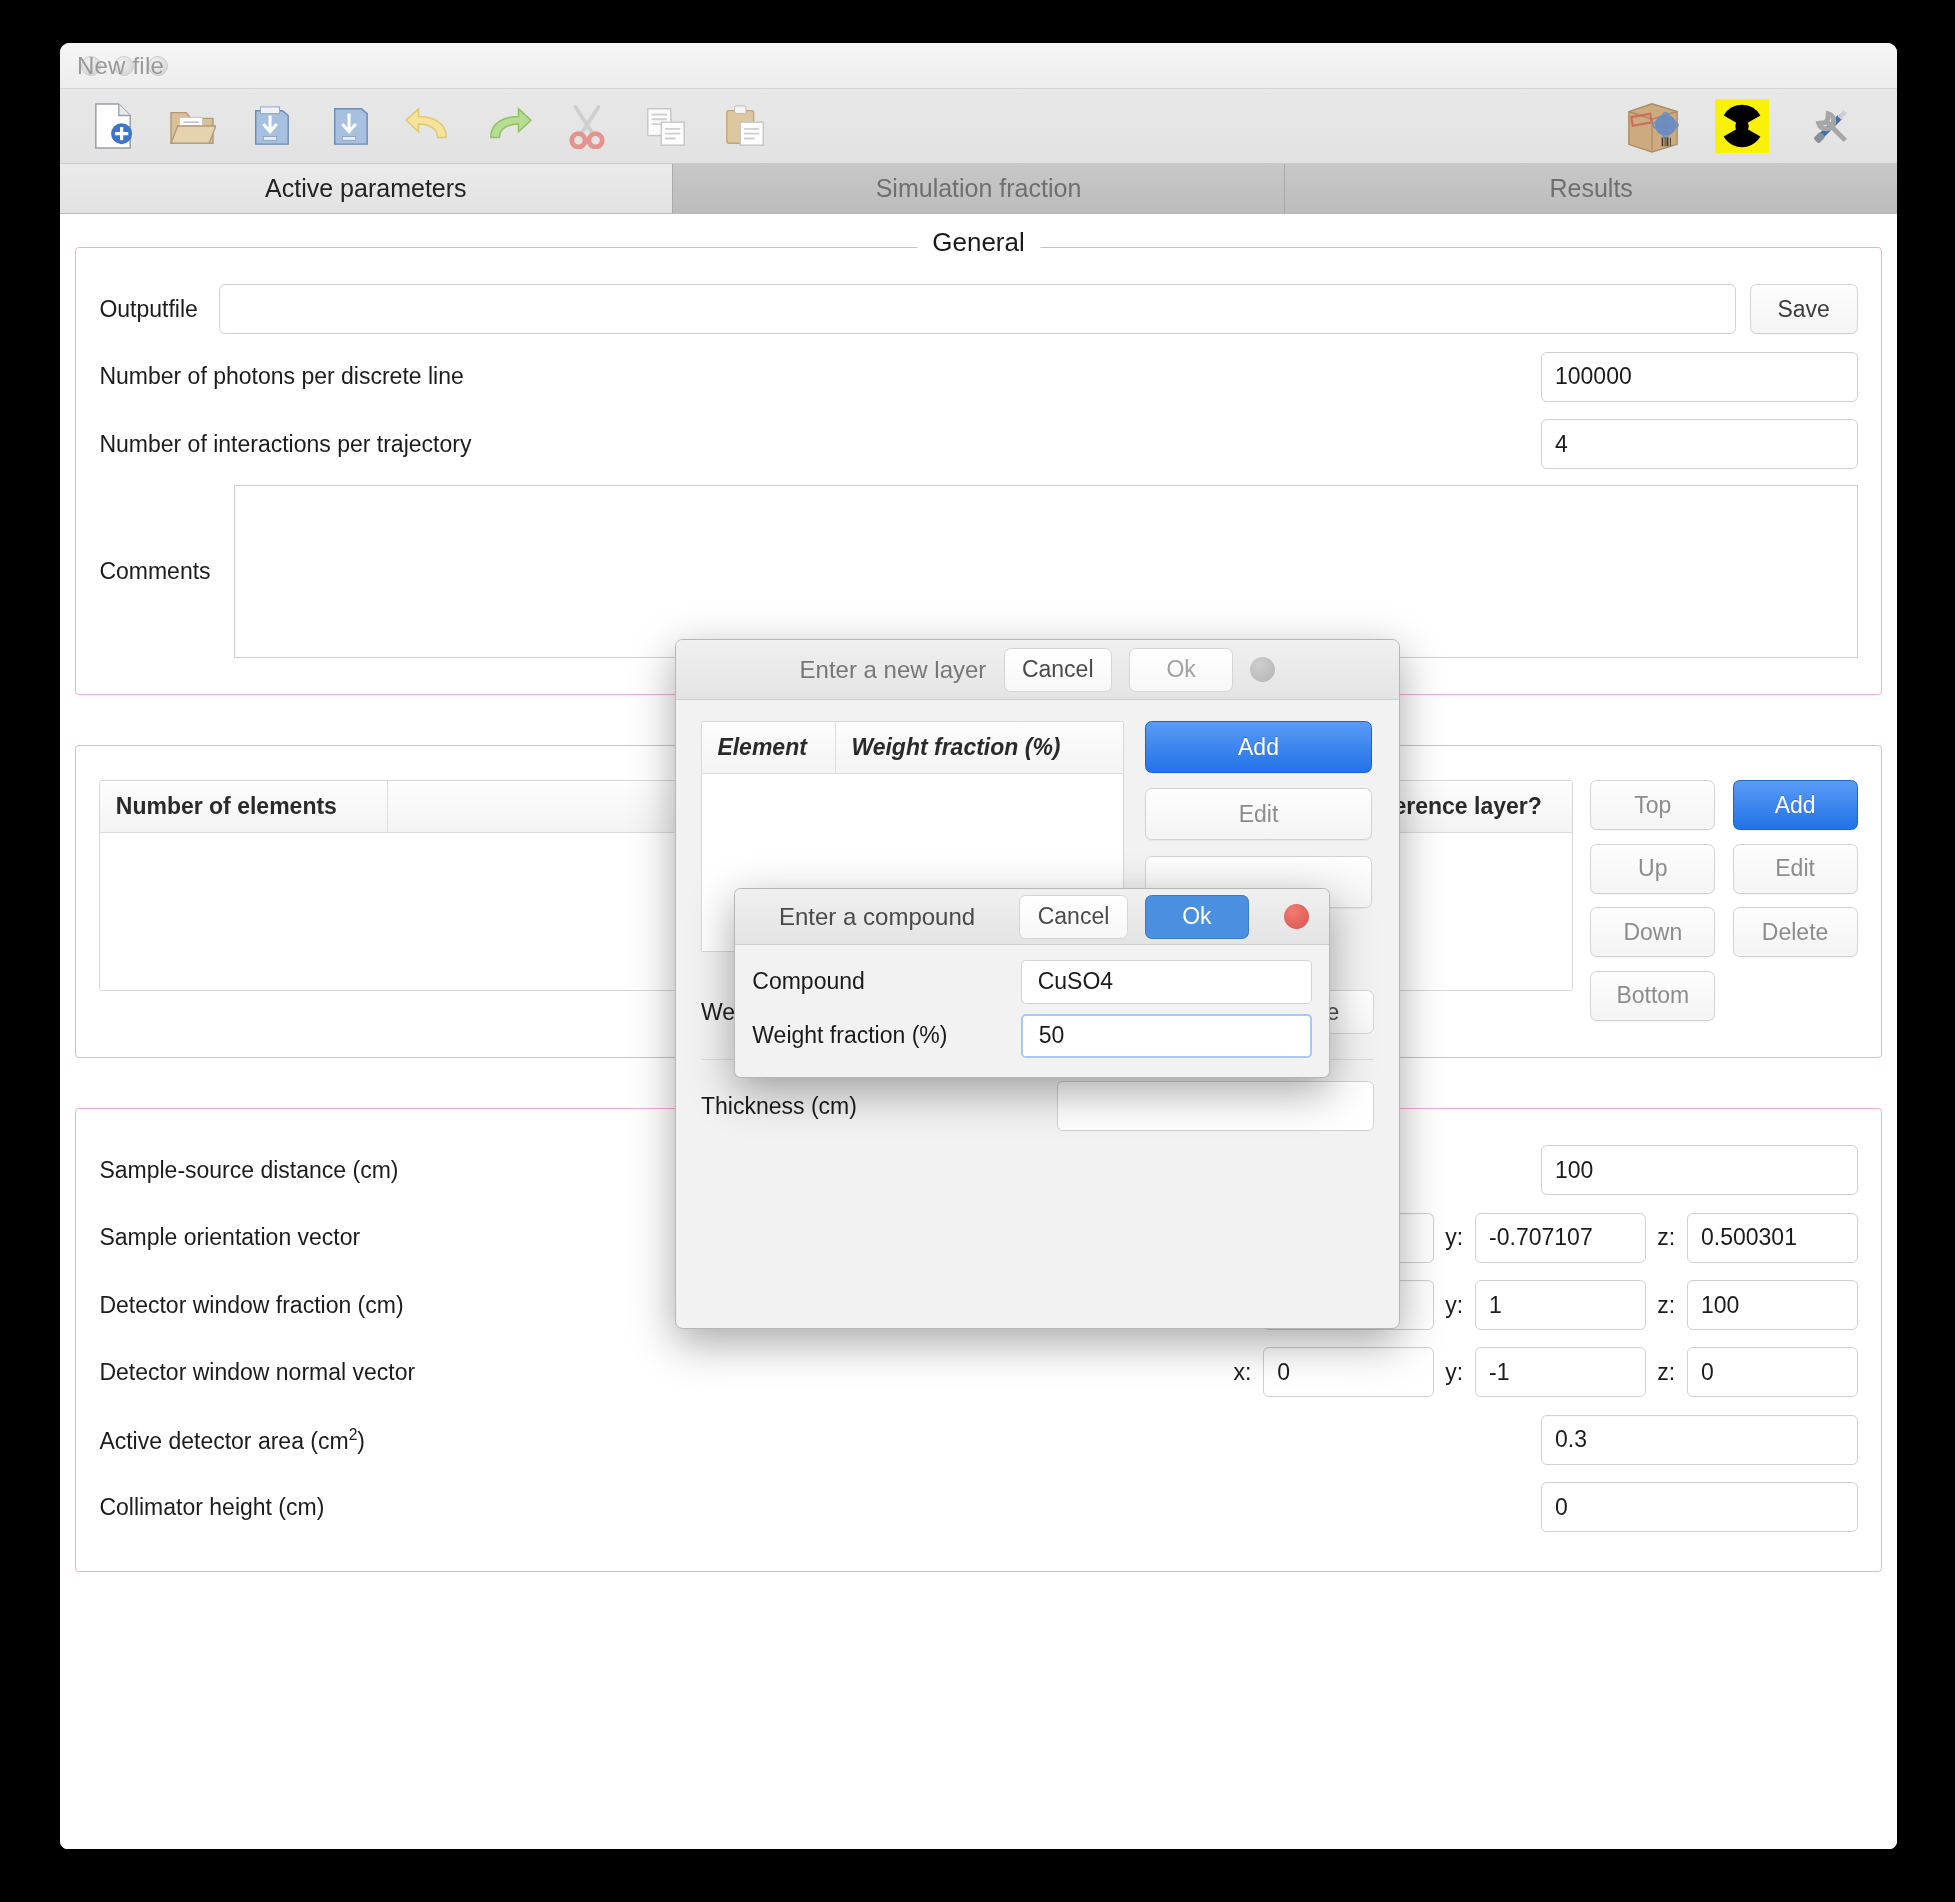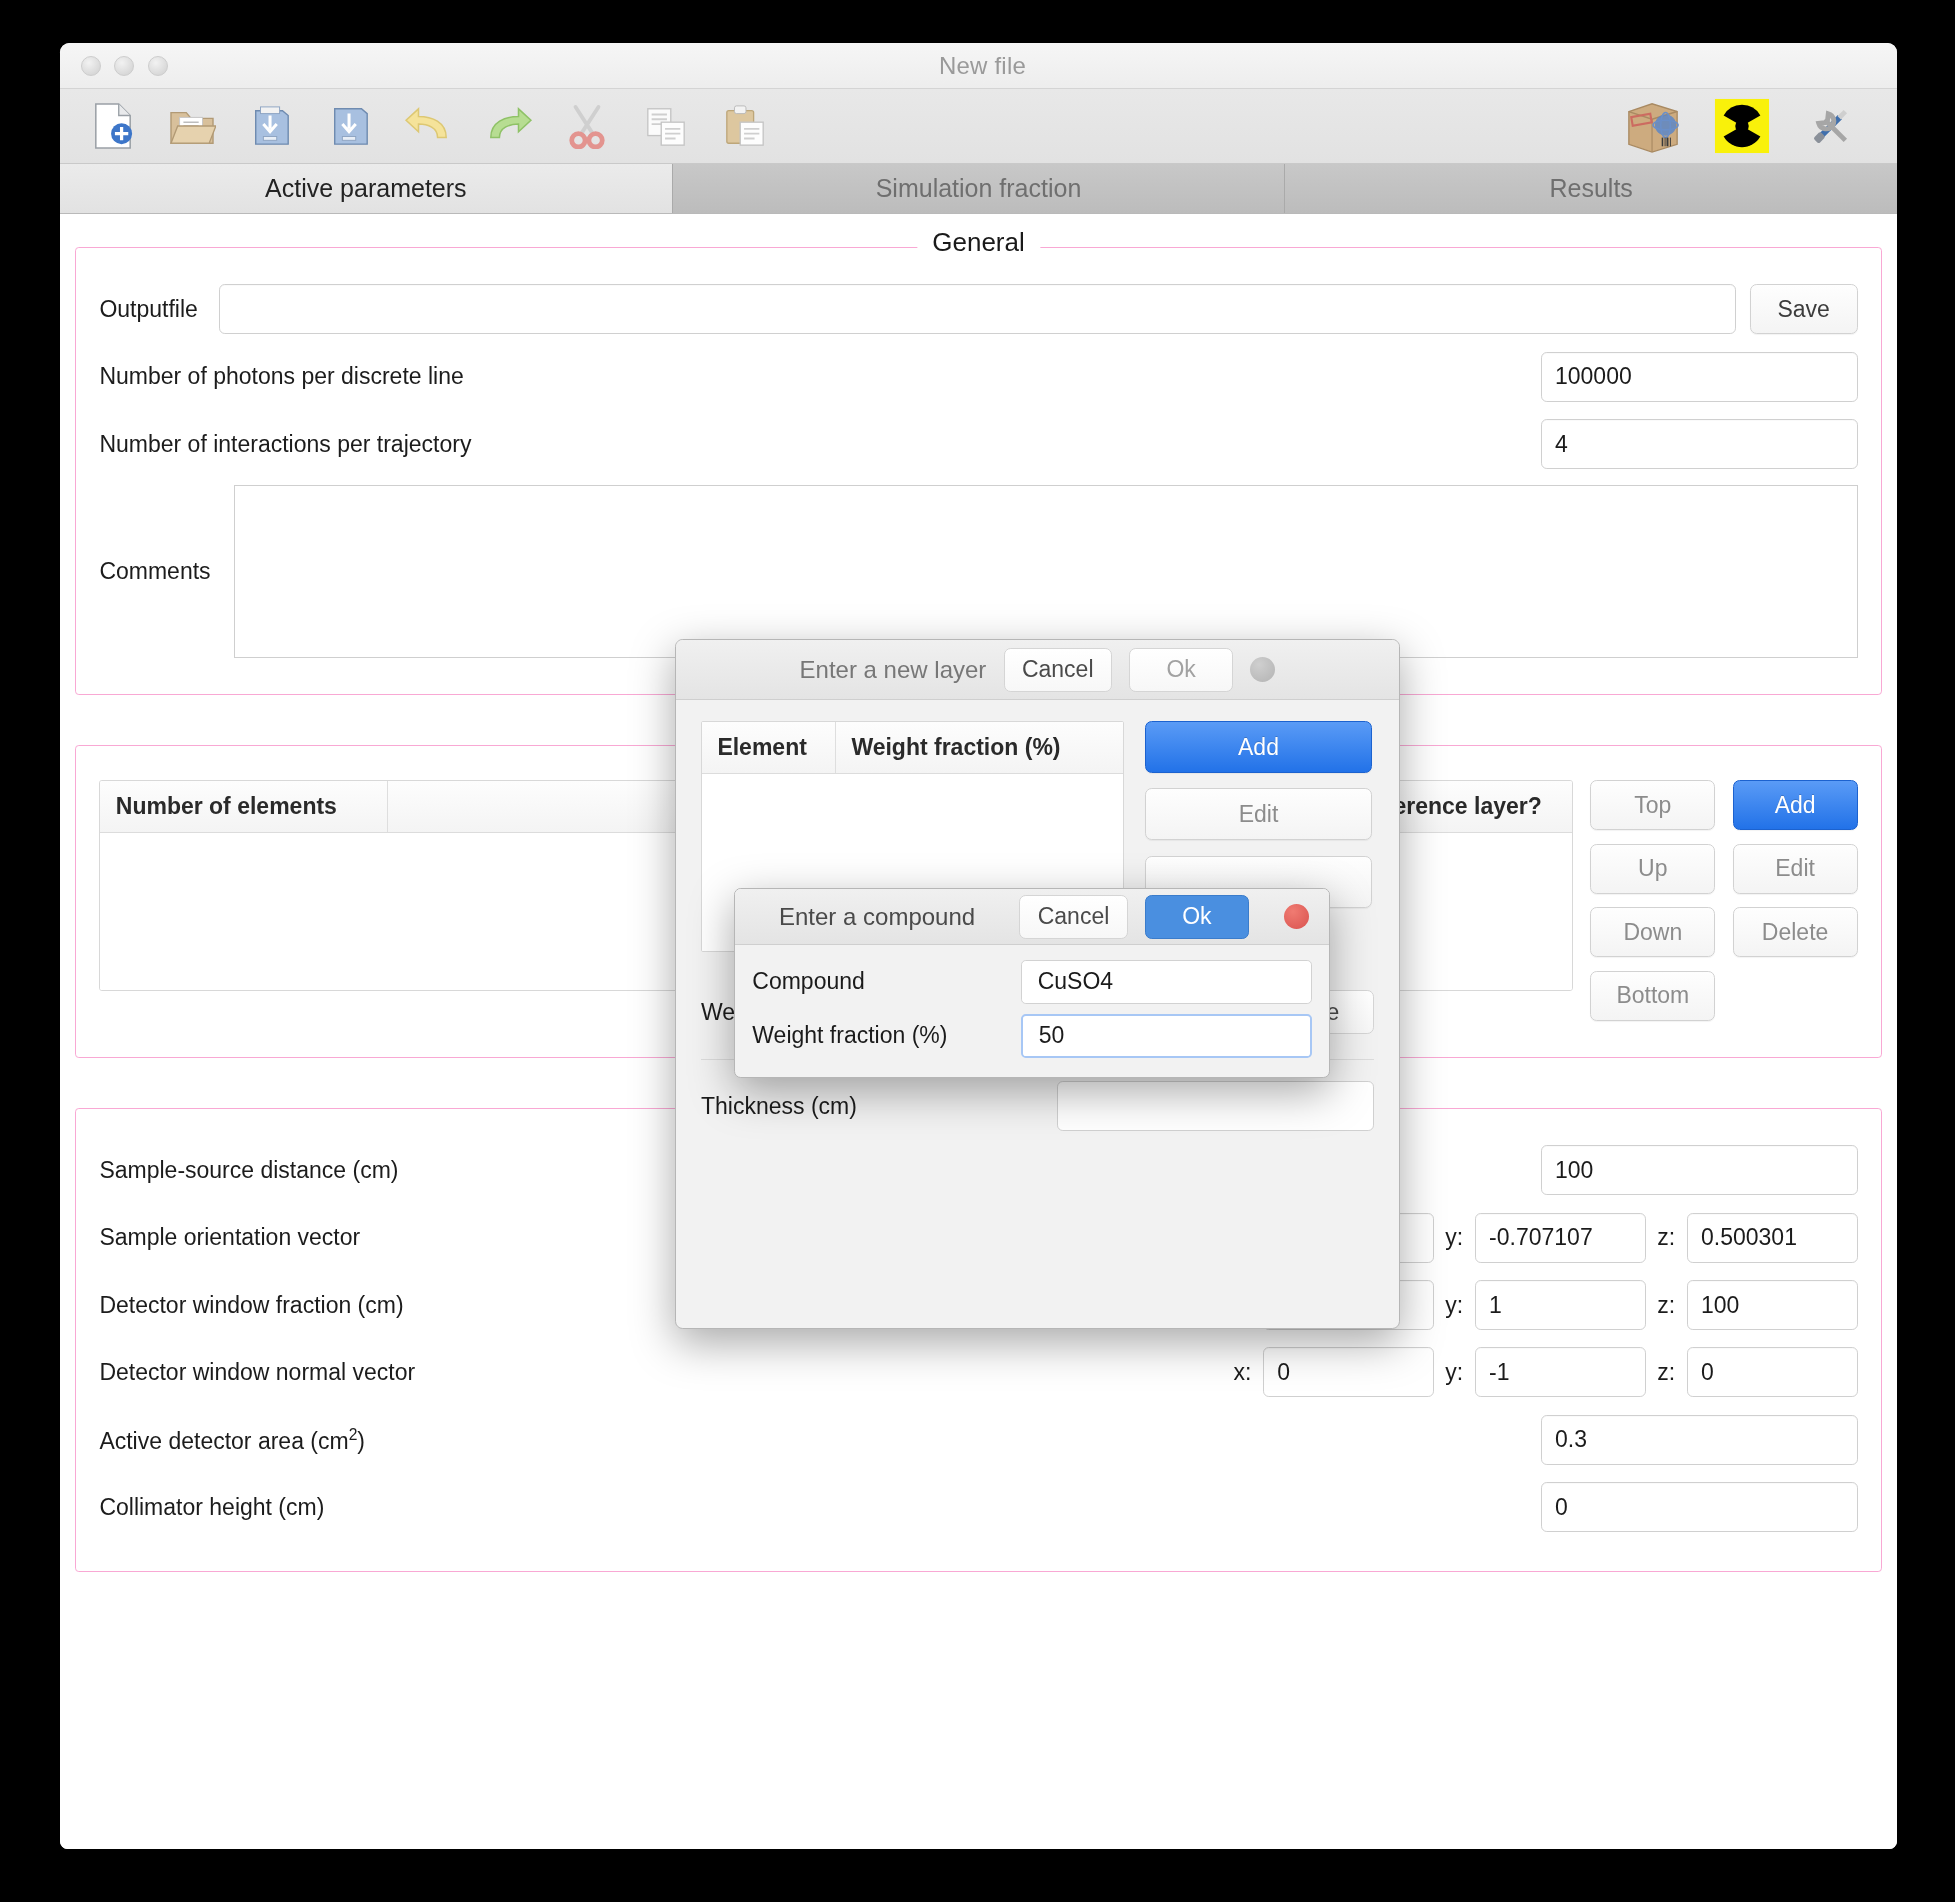--- a/index.html
+++ b/index.html
@@ -26,21 +26,21 @@
     background: linear-gradient(#f6f6f6, #ededed);
     border-bottom: 1px solid #d4d4d4;
     position: relative;
     display: flex; align-items: center;
   }
   .traffic { display: flex; gap: 13.4px; margin-left: 21px; }
   .tl { width: 20px; height: 20px; border-radius: 50%;
         background: radial-gradient(circle at 38% 32%, #f2f2f2, #d9d9d9 70%, #cfcfcf);
         border: 1px solid #cdcdcd; }
   .win-title {
-    position: absolute; left: 8px; right: 0; text-align: center;
+    position: absolute; left: 17px; right: 0; 
     font-size: 24px; color: #9a9a9a; letter-spacing: 0.2px;
   }
 
   
   .toolbar {
     height: 75px; flex: 0 0 75px;
     background: linear-gradient(#e8e8e8, #e2e2e2);
     border-bottom: 1px solid #c9c9c9;
     display: flex; align-items: center; position: relative;
   }
@@ -172,21 +172,21 @@
   #layer-dialog { left: 615px; top: 596px; width: 725px; height: 690px; }
   .dlg-body { padding: 21px 25px 23px 25px; }
   .dlg-row { display: flex; align-items: center; margin-top: 21px; }
   .dlg-row .lbl { font-size: 23px; color: #1c1c1c; }
   .dlg-input {
     background: #fff; border: 1px solid #d0d0d0; border-radius: 5.8px;
     height: 50px; font-size: 23px; color: #1b1b1b;
     padding: 0 13.4px; display: flex; align-items: center;
   }
   .elem-table { width: 423px; height: 231px; border:1px solid #d8d8d8;
-                background:#fff; border-radius:1.9px; overflow:hidden; }
+                background:#fff; border-radius:1.9px; overflow:hidden;font-style:italic; }
   .divider { height:1px; background:#dcdcdc; margin: 25px 0 7.7px 0; }
 
   
   #compound-dialog { left: 674px; top: 845px; width: 596px; height: 190px;
                      border-radius: 6.7px; z-index: 20; }
   #compound-dialog .dlg-head { height: 56px; justify-content: flex-start; padding-left: 44px; }
   .cmp-body { padding: 9.6px 17.3px 13.4px 17.3px; }
   .cmp-row { display: flex; align-items: center; height: 54px; }
   .cmp-row .lbl { font-size: 23px; color: #1b1b1b; width: 269px; }
   .cmp-inp { flex: 1 1 auto; height: 44px; background:#fff;

